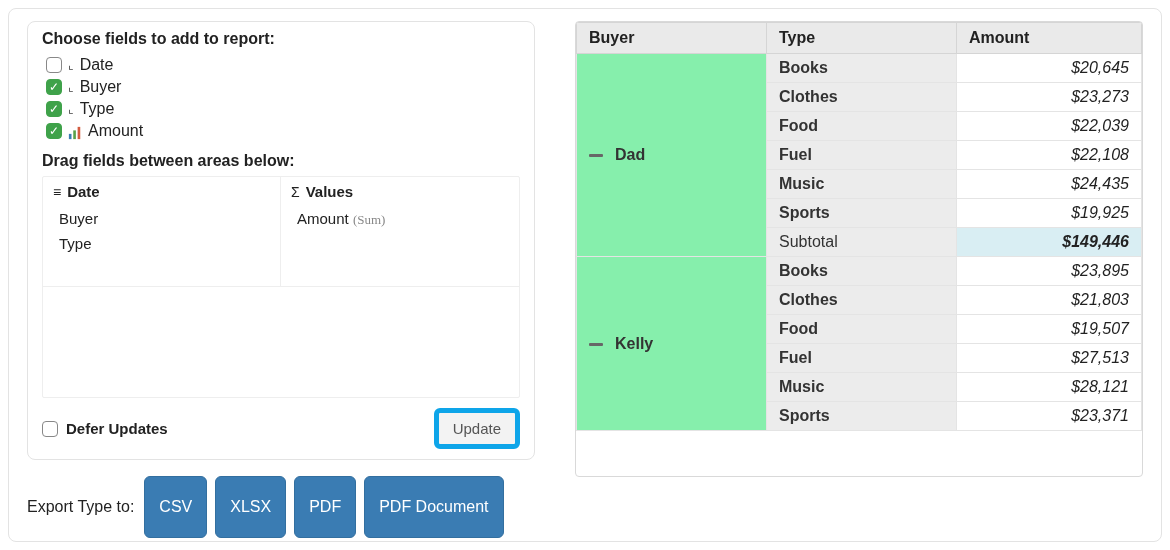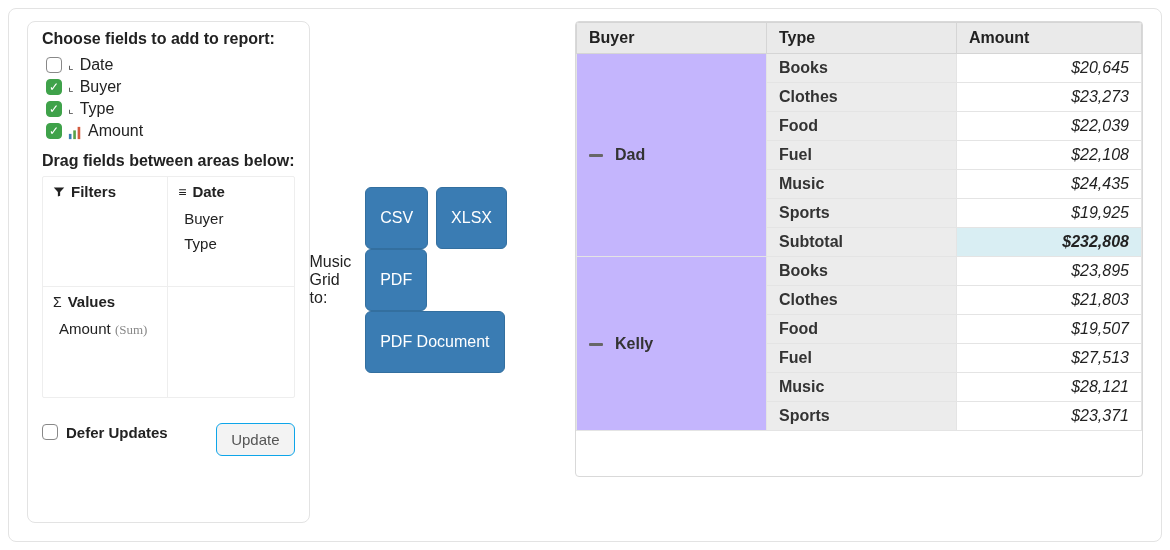--- a/index.html
+++ b/index.html
@@ -16,21 +16,21 @@
     gap: 40px;
     border: 1px solid #e3e3e3;
     border-radius: 8px;
     padding: 12px 18px 18px 18px;
     width: 1154px;
     height: 534px;
   }
   .left {
     width: 508px;
     display: flex;
-    flex-direction: row;
+    flex-direction: column;
     justify-content: space-between;
   }
   .panel {
     border: 1px solid #e3e3e3;
     border-radius: 8px;
     padding: 6px 14px 10px 14px;
     flex: 0 0 auto;
   }
   .section-title {
     font-weight: 700;
@@ -114,27 +114,26 @@
   }
   .defer {
     display: flex;
     align-items: center;
     gap: 8px;
     font-weight: 700;
     font-size: 15px;
   }
   .update-btn {
     background: #f3f3f3;
-    border: 1px solid #0ea5e9;
+    border: 5px solid #0ea5e9;
     border-radius: 6px;
     padding: 7px 14px;
     color: #555;
     font-size: 15px;
     cursor: pointer;
-    margin-top: 15px;
   }
 
   .export {
     display: flex;
     align-items: center;
     gap: 10px;
     margin-top: 16px;
     font-size: 16px;
   }
   .export-btn {
@@ -172,21 +171,21 @@
     padding: 6px 12px;
     border: 1px solid #d5d5d5;
     position: sticky;
     top: 0;
   }
   table.grid td {
     padding: 5px 12px;
     border: 1px solid #e4e4e4;
   }
   td.buyer-cell {
-    background: #c4b5fd;
+    background: #86efac;
     font-weight: 700;
     color: #333;
     width: 190px;
     vertical-align: middle;
   }
   td.type-cell {
     background: #ececec;
     font-weight: 700;
     color: #333;
     width: 190px;
@@ -194,21 +193,21 @@
   td.amount-cell {
     text-align: right;
     font-variant-numeric: tabular-nums;
     font-style: italic;
   }
   tr.subtotal td.amount-cell {
     background: #d9eef3;
     font-weight: 700;
   }
   tr.subtotal td.type-cell {
-    font-weight: 700;
+    font-weight: 400;
   }
   .collapse-icon {
     display: inline-block;
     width: 16px; height: 2px;
     background: #555;
     vertical-align: middle;
     margin-right: 12px;
     box-shadow: 0 -3px 0 transparent, 0 3px 0 transparent;
     border-top: 2px solid #555;
     border-bottom: 2px solid #555;
@@ -253,31 +252,20 @@
               </svg></span>
             <span class="field-label">Amount</span>
           </div>
         </div>
 
       <div class="section-title" style="margin-top:10px">Drag fields between areas below:</div>
 
       <div class="areas">
         <div class="area">
           <div class="area-title">
-            <span class="glyph">
-              <svg viewBox="0 0 16 16">
-                  <path d="M1 2h14l-5.5 6v5l-3 1v-6z" fill="#222"></path>
-                </svg>
-            </span>
-            <span>Filters</span>
-          </div>
-          <div class="area-list" id="area-filters-list"></div>
-        </div>
-        <div class="area">
-          <div class="area-title">
             <span class="glyph">≡</span>
             <span>Date</span>
           </div>
           <div class="area-list" id="area-rows-list">
               <div class="row-item">Buyer</div>
               <div class="row-item">Type</div>
             </div>
         </div>
         <div class="area">
           <div class="area-title">
@@ -293,21 +281,21 @@
       <div class="footer">
         <label class="defer">
           <span class="chk" id="defer-chk"></span>
           <span>Defer Updates</span>
         </label>
         <button class="update-btn">Update</button>
       </div>
     </div>
 
     <div class="export">
-      <span>Music Grid to:</span>
+      <span>Export Type to:</span>
       <span id="export-buttons"><button class="export-btn" style="margin-right: 8px;">CSV</button><button class="export-btn" style="margin-right: 8px;">XLSX</button><button class="export-btn" style="margin-right: 8px;">PDF</button><button class="export-btn" style="margin-right: 8px;">PDF Document</button></span>
     </div>
   </div>
 
   <div class="right">
     <div class="grid-scroll">
       <table class="grid" id="grid-table">
         <thead>
           <tr>
             <th>Buyer</th>
@@ -336,21 +324,21 @@
             <tr>
               <td class="type-cell">Music</td>
               <td class="amount-cell">$24,435</td>
             </tr>
             <tr>
               <td class="type-cell">Sports</td>
               <td class="amount-cell">$19,925</td>
             </tr>
             <tr class="subtotal">
               <td class="type-cell">Subtotal</td>
-              <td class="amount-cell">$232,808</td>
+              <td class="amount-cell">$149,446</td>
             </tr>
             <tr>
               <td class="buyer-cell" rowspan="6"><span class="collapse-icon"></span><span>Kelly</span></td>
               <td class="type-cell">Books</td>
               <td class="amount-cell">$23,895</td>
             </tr>
             <tr>
               <td class="type-cell">Clothes</td>
               <td class="amount-cell">$21,803</td>
             </tr>

